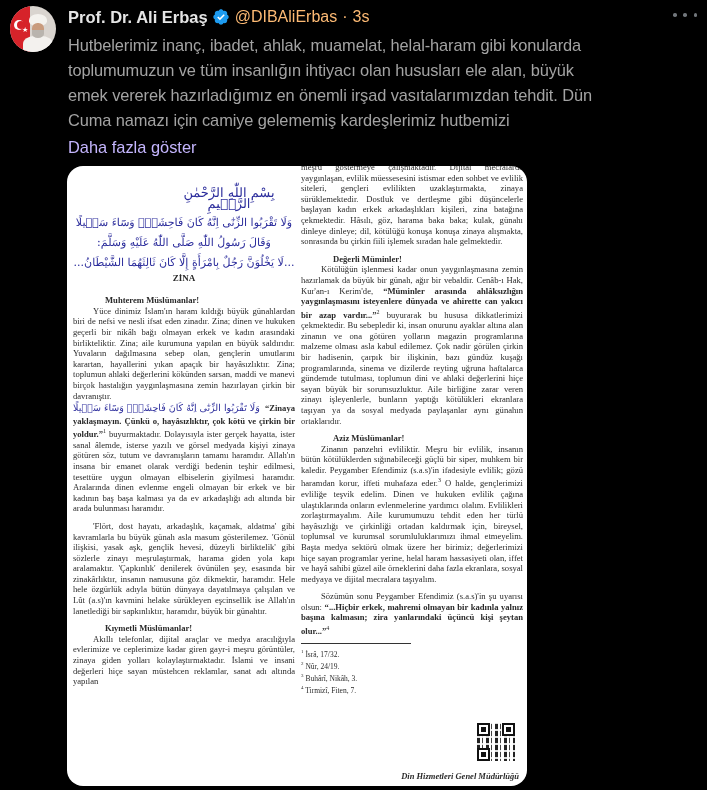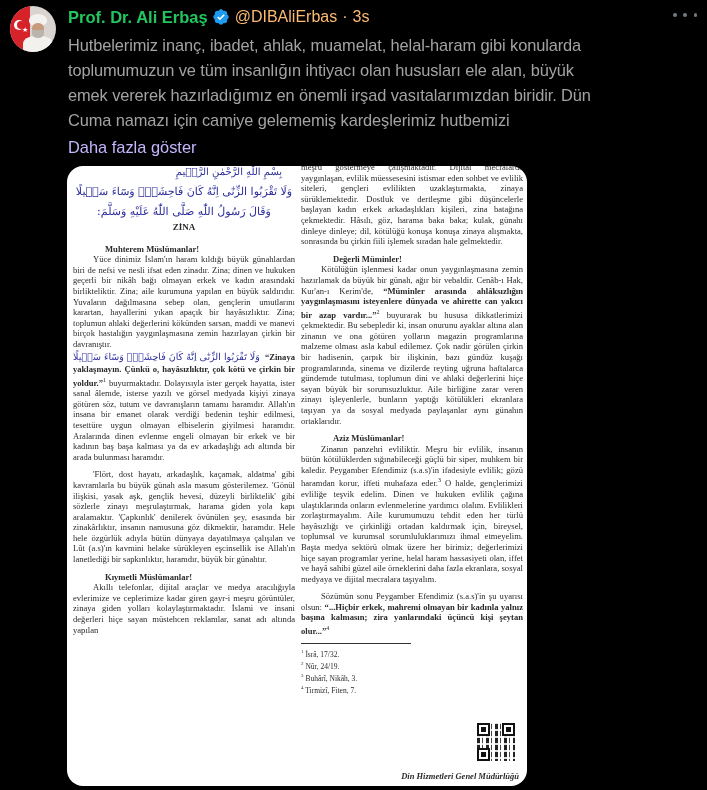--- a/index.html
+++ b/index.html
@@ -10,42 +10,42 @@
   .avatar .flag { position:absolute; left:0; top:0; width:20px; height:46px; background:#d6232a; }
   .avatar .crescent { position:absolute; left:4px; top:14px; width:10px; height:10px; border-radius:50%; background:#fff; }
   .avatar .crescent2 { position:absolute; left:7px; top:15px; width:8px; height:8px; border-radius:50%; background:#d6232a; }
   .avatar .star { position:absolute; left:12px; top:20px; color:#fff; font-size:7px; line-height:7px; }
   .avatar .head { position:absolute; left:19px; top:8px; width:18px; height:12px; border-radius:50% 50% 40% 40%; background:#f4f2ee; }
   .avatar .face { position:absolute; left:22px; top:17px; width:12px; height:12px; border-radius:45%; background:#c99b7d; }
   .avatar .beard { position:absolute; left:22px; top:24px; width:12px; height:8px; border-radius:0 0 50% 50%; background:#b9b4ae; }
   .avatar .robe { position:absolute; left:13px; top:30px; width:30px; height:20px; border-radius:40% 40% 0 0; background:#f3f1ee; }
 
   .header { position:absolute; left:68px; top:6px; height:22px; display:flex; align-items:center; white-space:nowrap; }
-  .name { font-weight:bold; font-size:16.5px; color:#22c55e; }
+  .name { font-weight:bold; font-size:16.5px; color:#e5e5e5; }
   .badge { width:18px; height:18px; margin-left:4px; display:inline-block; }
   .handle { color:#fdba74; font-size:16px; margin-left:5px; }
   .more { position:absolute; left:673px; top:8px; width:24px; height:14px; display:flex; align-items:center; justify-content:space-between; }
   .more span { width:3.5px; height:3.5px; background:#71767b; border-radius:50%; display:block; }
 
   .tweet-text { position:absolute; left:68px; top:33px; width:630px; font-size:16.4px; line-height:25px; color:#a3a3a3; letter-spacing:-0.1px; }
   .tweet-text .line { display:block; white-space:nowrap; }
   .show-more { position:absolute; left:68px; top:135px; font-size:16.4px; color:#c4b5fd; line-height:25px; }
 
   .media { position:absolute; left:67px; top:166px; width:460px; height:620px; background:#fff; border-radius:16px; overflow:hidden; }
   .doc { position:absolute; left:0; top:0; width:460px; height:620px; font-family:"Liberation Serif", serif; color:#2a2a2a; }
   .col { position:absolute; font-size:8.6px; line-height:10.6px; text-align:justify; }
   .col.left { left:6px; top:0; width:222px; }
   .col.right { left:234px; top:-4px; width:222px; }
   .col p { margin:0; text-indent:20px; }
   .col p.noindent { text-indent:0; }
   .col .h { font-weight:bold; margin-top:7px; padding-left:32px; text-indent:0; }
   .col .title { font-weight:bold; text-align:center; font-size:9px; line-height:11px; margin-top:5px; text-indent:0;}
   .col b { font-weight:bold; }
   .arabic { color:#2c2d9c; text-align:center; font-family:"DejaVu Serif", serif; direction:rtl; text-indent:0; }
-  .arabic.basmala { font-size:10px; padding-top:1px; padding-left:90px; }
+  .arabic.basmala { font-size:13px; padding-top:22px; padding-left:90px; }
   .arabic.v1 { font-size:11px; line-height:20px; margin-top:4px; }
   .arabic.v2 { font-size:11px; line-height:20px; }
   .arabic.v3 { font-size:11px; line-height:20px; }
   .inline-ar { color:#2c2d9c; font-family:"DejaVu Serif", serif; font-size:9.5px; }
   .ayah-row { display:flex; justify-content:space-between; align-items:center; margin:2px 0 2px 0; }
   .rule { width:110px; border-top:1px solid #333; margin:6px 0 3px 0; }
   .notes { font-size:7.5px; line-height:9.5px; }
   .notes sup { font-size:5px; }
   .qr { position:absolute; right:12px; top:557px; width:38px; height:38px;
         background:
@@ -87,31 +87,32 @@
 
 <div class="more">
   <span></span>
     <span></span>
     <span></span>
 </div>
 
 <div class="tweet-text">
   <span class="line">Hutbelerimiz inanç, ibadet, ahlak, muamelat, helal-haram gibi konularda</span>
   <span class="line">toplumumuzun ve tüm insanlığın ihtiyacı olan hususları ele alan, büyük</span>
-  <span class="line">emek vererek hazırladığımız en önemli irşad vasıtalarımızdan biridir. Dün</span>
+  <span class="line">emek vererek hazırladığımız en önemli irşad vasıtalarımızdan tehdit. Dün</span>
   <span class="line">Cuma namazı için camiye gelememiş kardeşlerimiz hutbemizi</span>
 </div>
 <div class="show-more">Daha fazla göster</div>
 
 <div class="media">
   <div class="doc">
     <div class="col left">
       <div class="arabic basmala">بِسْمِ اللّٰهِ الرَّحْمٰنِ الرَّح۪يمِ</div>
       <div class="arabic v1">وَلَا تَقْرَبُوا الزِّنٰٓى اِنَّهُ كَانَ فَاحِشَةًۜ وَسَٓاءَ سَب۪يلًا</div>
       <div class="arabic v2">وَقَالَ رَسُولُ اللّٰهِ صَلَّى اللّٰهُ عَلَيْهِ وَسَلَّمَ:</div>
+      <div class="arabic v3">...لَا يَخْلُوَنَّ رَجُلٌ بِامْرَأَةٍ إِلَّا كَانَ ثَالِثَهُمَا الشَّيْطَانُ...</div>
       <div class="title" style="margin-top:0">ZİNA</div>
       <div class="h" style="margin-top:11px">Muhterem Müslümanlar!</div>
       <p>Yüce dinimiz İslam'ın haram kıldığı büyük günahlardan biri de nefsi ve nesli ifsat eden zinadır. Zina; dinen ve hukuken geçerli bir nikâh bağı olmayan erkek ve kadın arasındaki birlikteliktir. Zina; aile kurumuna yapılan en büyük saldırıdır. Yuvaların dağılmasına sebep olan, gençlerin umutlarını karartan, hayallerini yıkan apaçık bir hayâsızlıktır. Zina; toplumun ahlaki değerlerini kökünden sarsan, maddi ve manevi birçok hastalığın yaygınlaşmasına zemin hazırlayan çirkin bir davranıştır.</p>
       <div class="ayah-row">
         <span class="inline-ar">وَلَا تَقْرَبُوا الزِّنٰٓى اِنَّهُ كَانَ فَاحِشَةًۜ وَسَٓاءَ سَب۪يلًا</span>
         <b>“Zinaya</b>
       </div>
       <p class="noindent"><b>yaklaşmayın. Çünkü o, hayâsızlıktır, çok kötü ve çirkin bir yoldur.”</b><sup>1</sup><span> buyurmaktadır. Dolayısıyla ister gerçek hayatta, ister sanal âlemde, isterse yazılı ve görsel medyada kişiyi zinaya götüren söz, tutum ve davranışların tamamı haramdır. Allah'ın insana bir emanet olarak verdiği bedenin teşhir edilmesi, tesettüre uygun olmayan elbiselerin giyilmesi haramdır. Aralarında dinen evlenme engeli olmayan bir erkek ve bir kadının baş başa kalması ya da ev arkadaşlığı adı altında bir arada bulunması haramdır.</span></p>
       <p style="margin-top:7px">'Flört, dost hayatı, arkadaşlık, kaçamak, aldatma' gibi kavramlarla bu büyük günah asla masum gösterilemez. 'Gönül ilişkisi, yasak aşk, gençlik hevesi, düzeyli birliktelik' gibi sözlerle zinayı meşrulaştırmak, harama giden yola kapı aralamaktır. 'Çapkınlık' denilerek övünülen şey, esasında bir zinakârlıktır, insanın namusuna göz dikmektir, haramdır. Hele hele özgürlük adıyla bütün dünyaya dayatılmaya çalışılan ve Lût (a.s)'ın kavmini helake sürükleyen eşcinsellik ise Allah'ın lanetlediği bir sapkınlıktır, haramdır, büyük bir günahtır.</p>
       <div class="h">Kıymetli Müslümanlar!</div>

